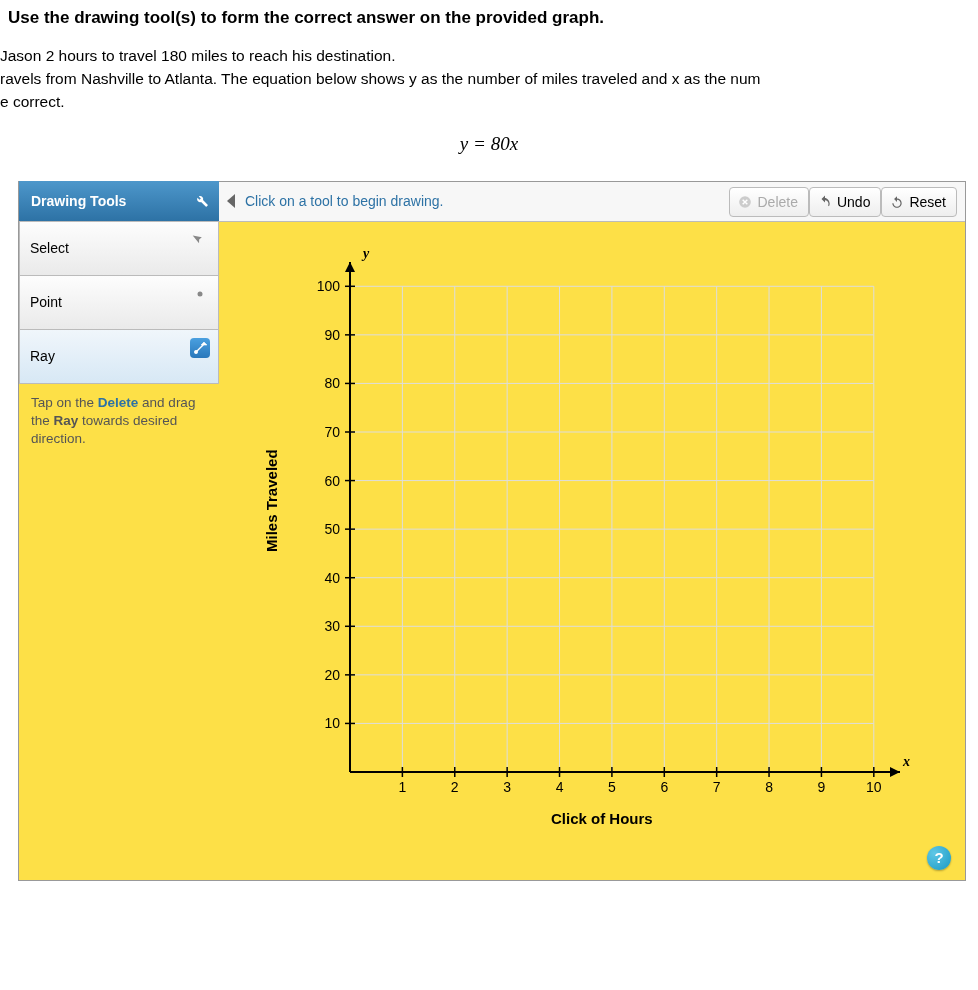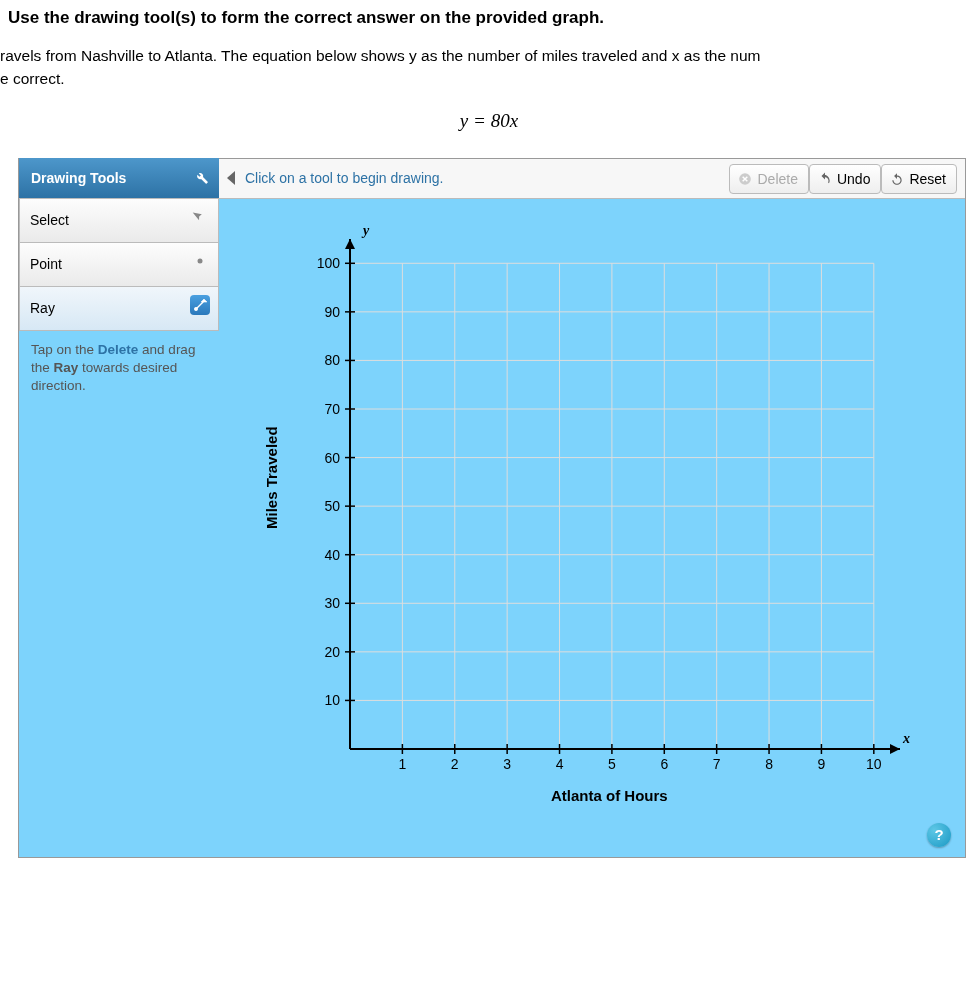--- a/index.html
+++ b/index.html
@@ -31,21 +31,21 @@
     font-size: 19px;
     margin: 20px 0 26px 0;
   }
   .math-eq .op { font-style: normal; padding: 0 6px; }
 
   .tool-area {
     border: 1px solid #999;
     margin: 0 12px 0 18px;
     position: relative;
     height: 700px;
-    background: #7dd3fc;
+    background: #fde047;
   }
   .toolbar {
     height: 40px;
     display: flex;
     align-items: center;
     background: #f7f7f7;
     border-bottom: 1px solid #bbb;
     position: relative;
   }
   .tools-header {
@@ -99,21 +99,21 @@
   }
   .btn.disabled { color: #aaa; cursor: default; }
   .btn svg { width: 14px; height: 14px; }
 
   .side-panel {
     position: absolute;
     left: 0; top: 40px;
     width: 200px;
   }
   .tool-row {
-    height: 44px;
+    height: 54px;
     border: 1px solid #bbb;
     border-top: none;
     background: linear-gradient(#fdfdfd,#eaeaea);
     display: flex;
     align-items: center;
     padding: 0 10px;
     font-size: 14px;
     position: relative;
     cursor: pointer;
   }
@@ -190,20 +190,21 @@
     cursor: pointer;
   }
 </style>
 </head>
 <body>
 
 <div class="content">
   <div class="instruction">Use the drawing tool(s) to form the correct answer on the provided graph.</div>
 
   <div class="para-gap">
+    <div class="line">Jason 2 hours to travel 180 miles to reach his destination.</div>
     <div class="line">ravels from Nashville to Atlanta. The equation below shows y as the number of miles traveled and x as the num</div>
     <div class="line">e correct.</div>
   </div>
 
   <div class="math-eq">
     <span>y</span><span class="op">=</span><span>80x</span>
   </div>
 
   <div class="tool-area">
 
@@ -267,21 +268,21 @@
             </svg>
         </span>
       </div>
       <div class="tip-box">
         <span>Tap on the </span><span class="kw1">Delete</span><span> and drag the </span><span class="kw2">Ray</span><span> towards desired direction.</span>
       </div>
     </div>
 
     <div class="graph-wrap">
       <div class="ylabel">Miles Traveled</div>
-      <div class="xlabel">Atlanta of Hours</div>
+      <div class="xlabel">Click of Hours</div>
       <div class="axis-y-name">y</div>
       <div class="axis-x-name">x</div>
       <svg id="chart-svg" width="660" height="580">
           <line x1="137.38095238095238" y1="520" x2="137.38095238095238" y2="34.285714285714334" stroke="#ddd" stroke-width="1"></line>
           <line x1="189.76190476190476" y1="520" x2="189.76190476190476" y2="34.285714285714334" stroke="#ddd" stroke-width="1"></line>
           <line x1="242.14285714285714" y1="520" x2="242.14285714285714" y2="34.285714285714334" stroke="#ddd" stroke-width="1"></line>
           <line x1="294.5238095238095" y1="520" x2="294.5238095238095" y2="34.285714285714334" stroke="#ddd" stroke-width="1"></line>
           <line x1="346.90476190476187" y1="520" x2="346.90476190476187" y2="34.285714285714334" stroke="#ddd" stroke-width="1"></line>
           <line x1="399.2857142857143" y1="520" x2="399.2857142857143" y2="34.285714285714334" stroke="#ddd" stroke-width="1"></line>
           <line x1="451.66666666666663" y1="520" x2="451.66666666666663" y2="34.285714285714334" stroke="#ddd" stroke-width="1"></line>

